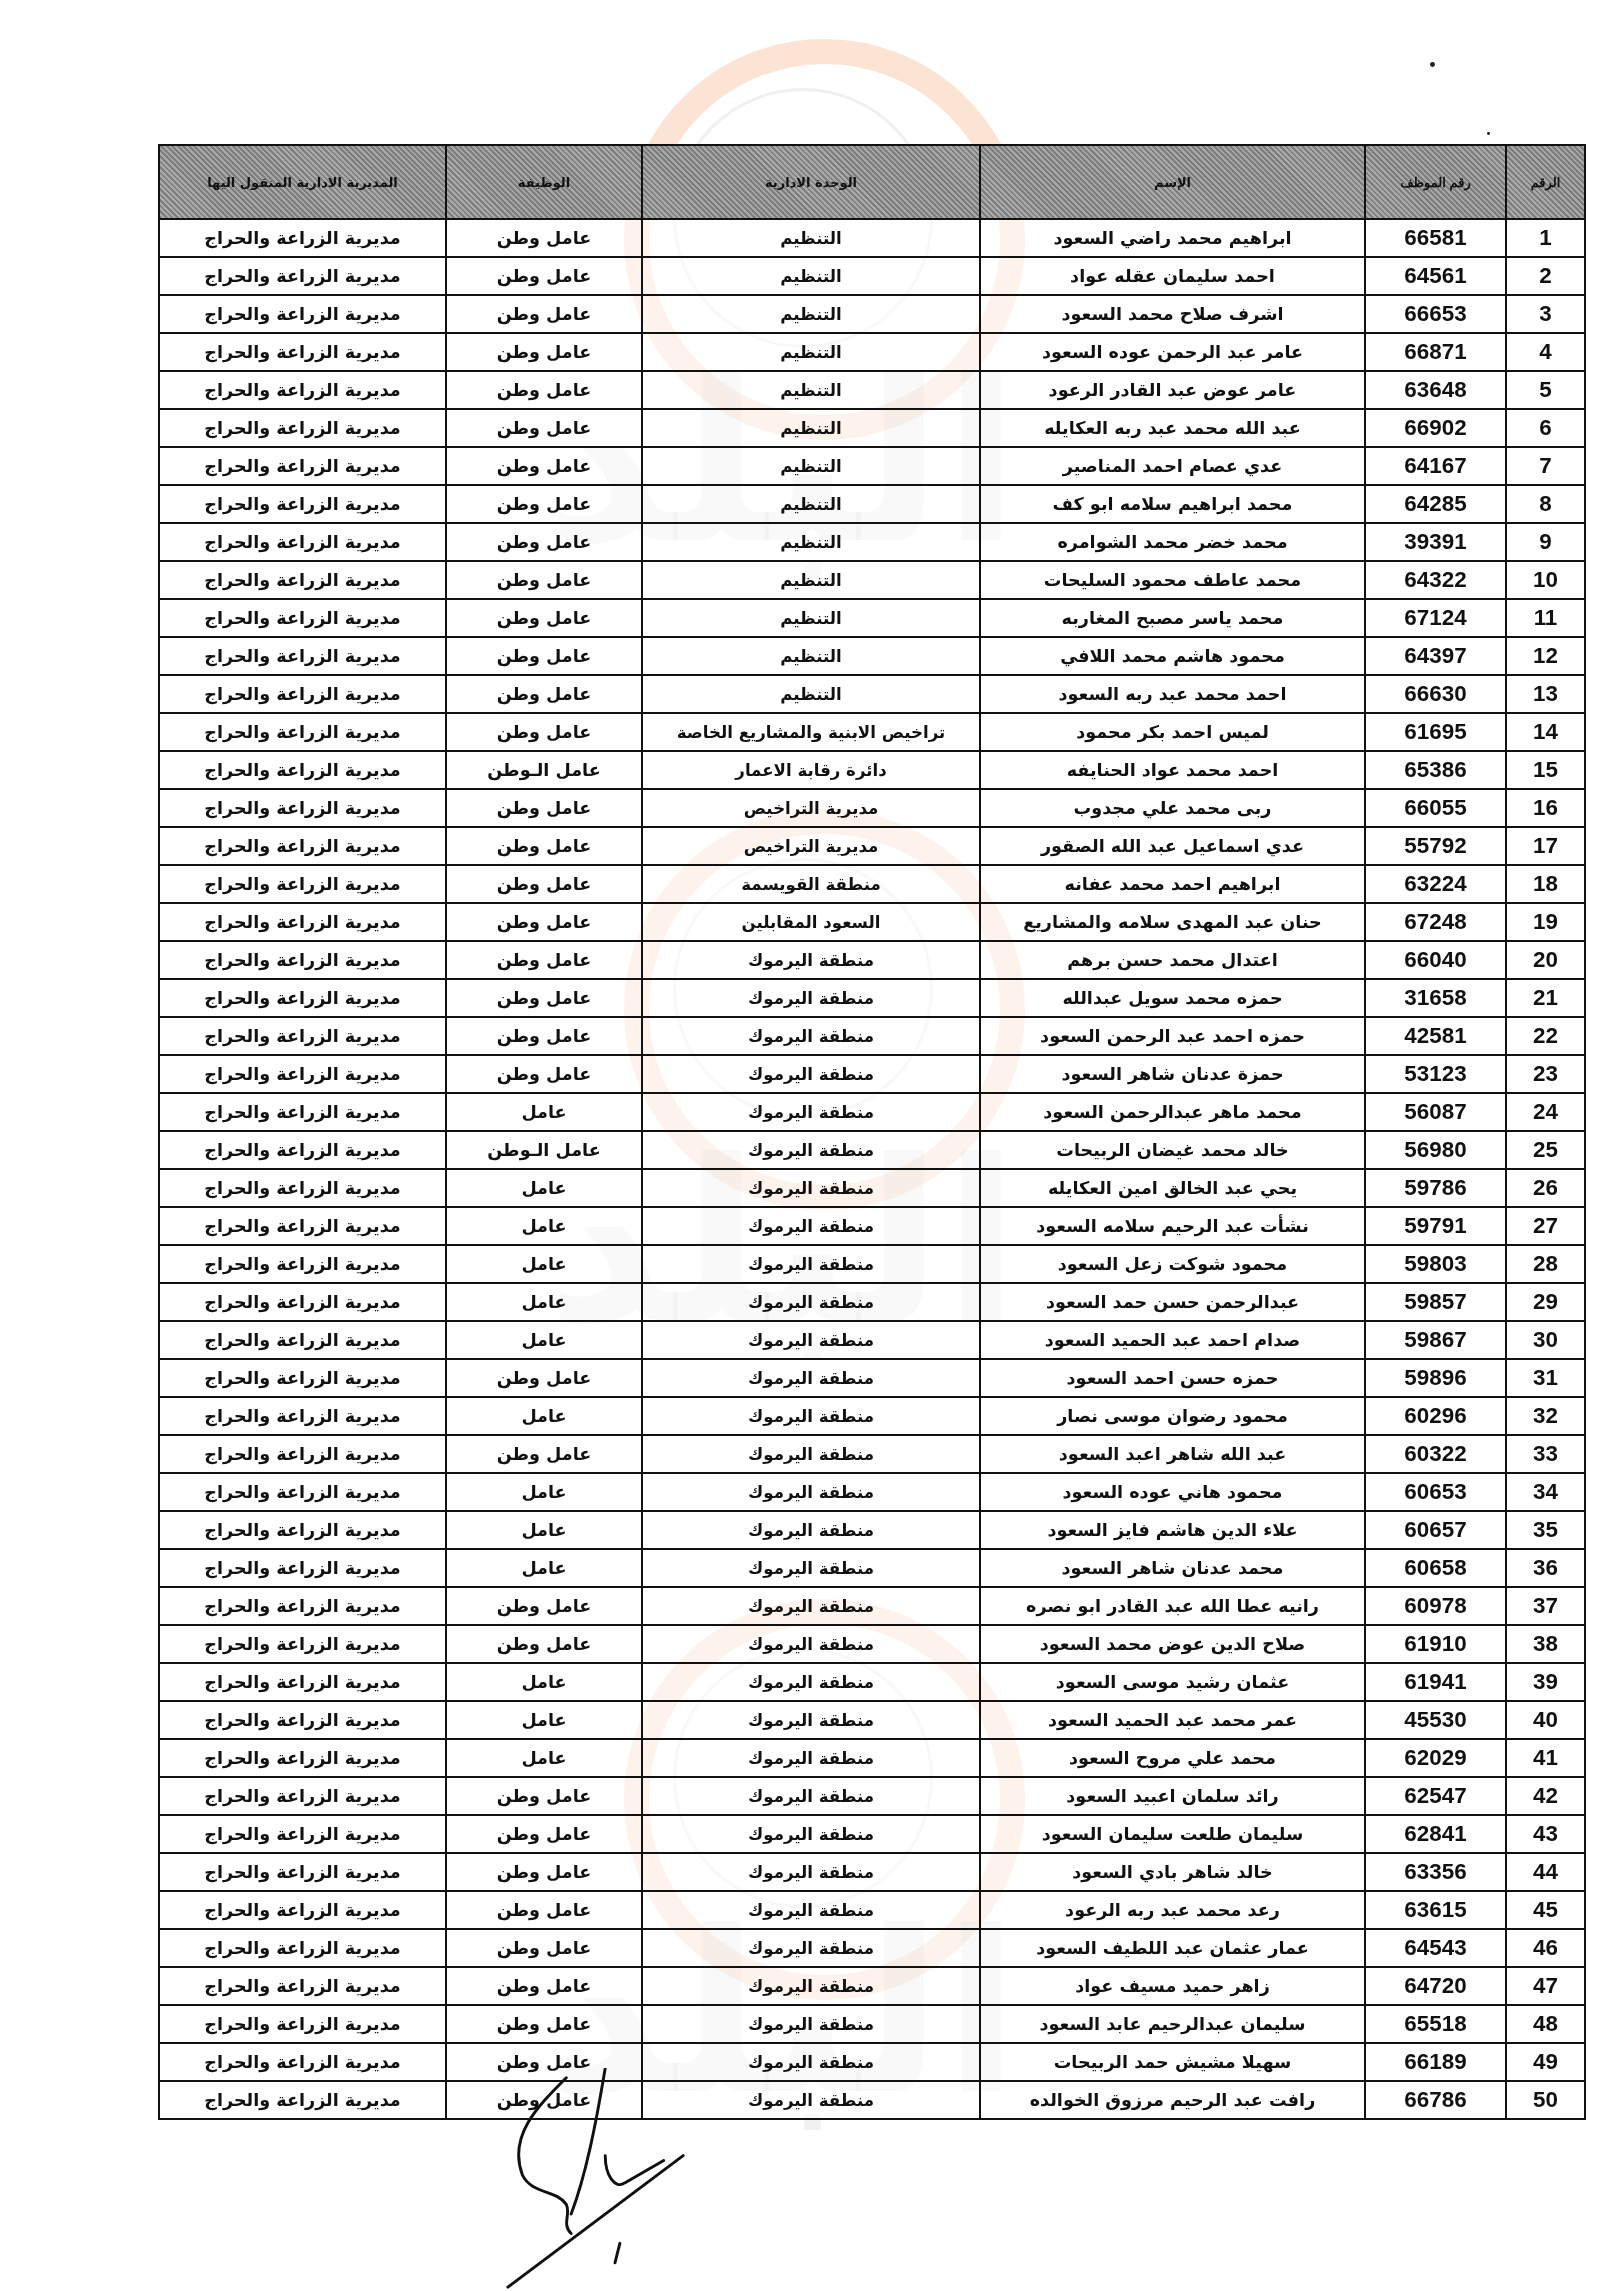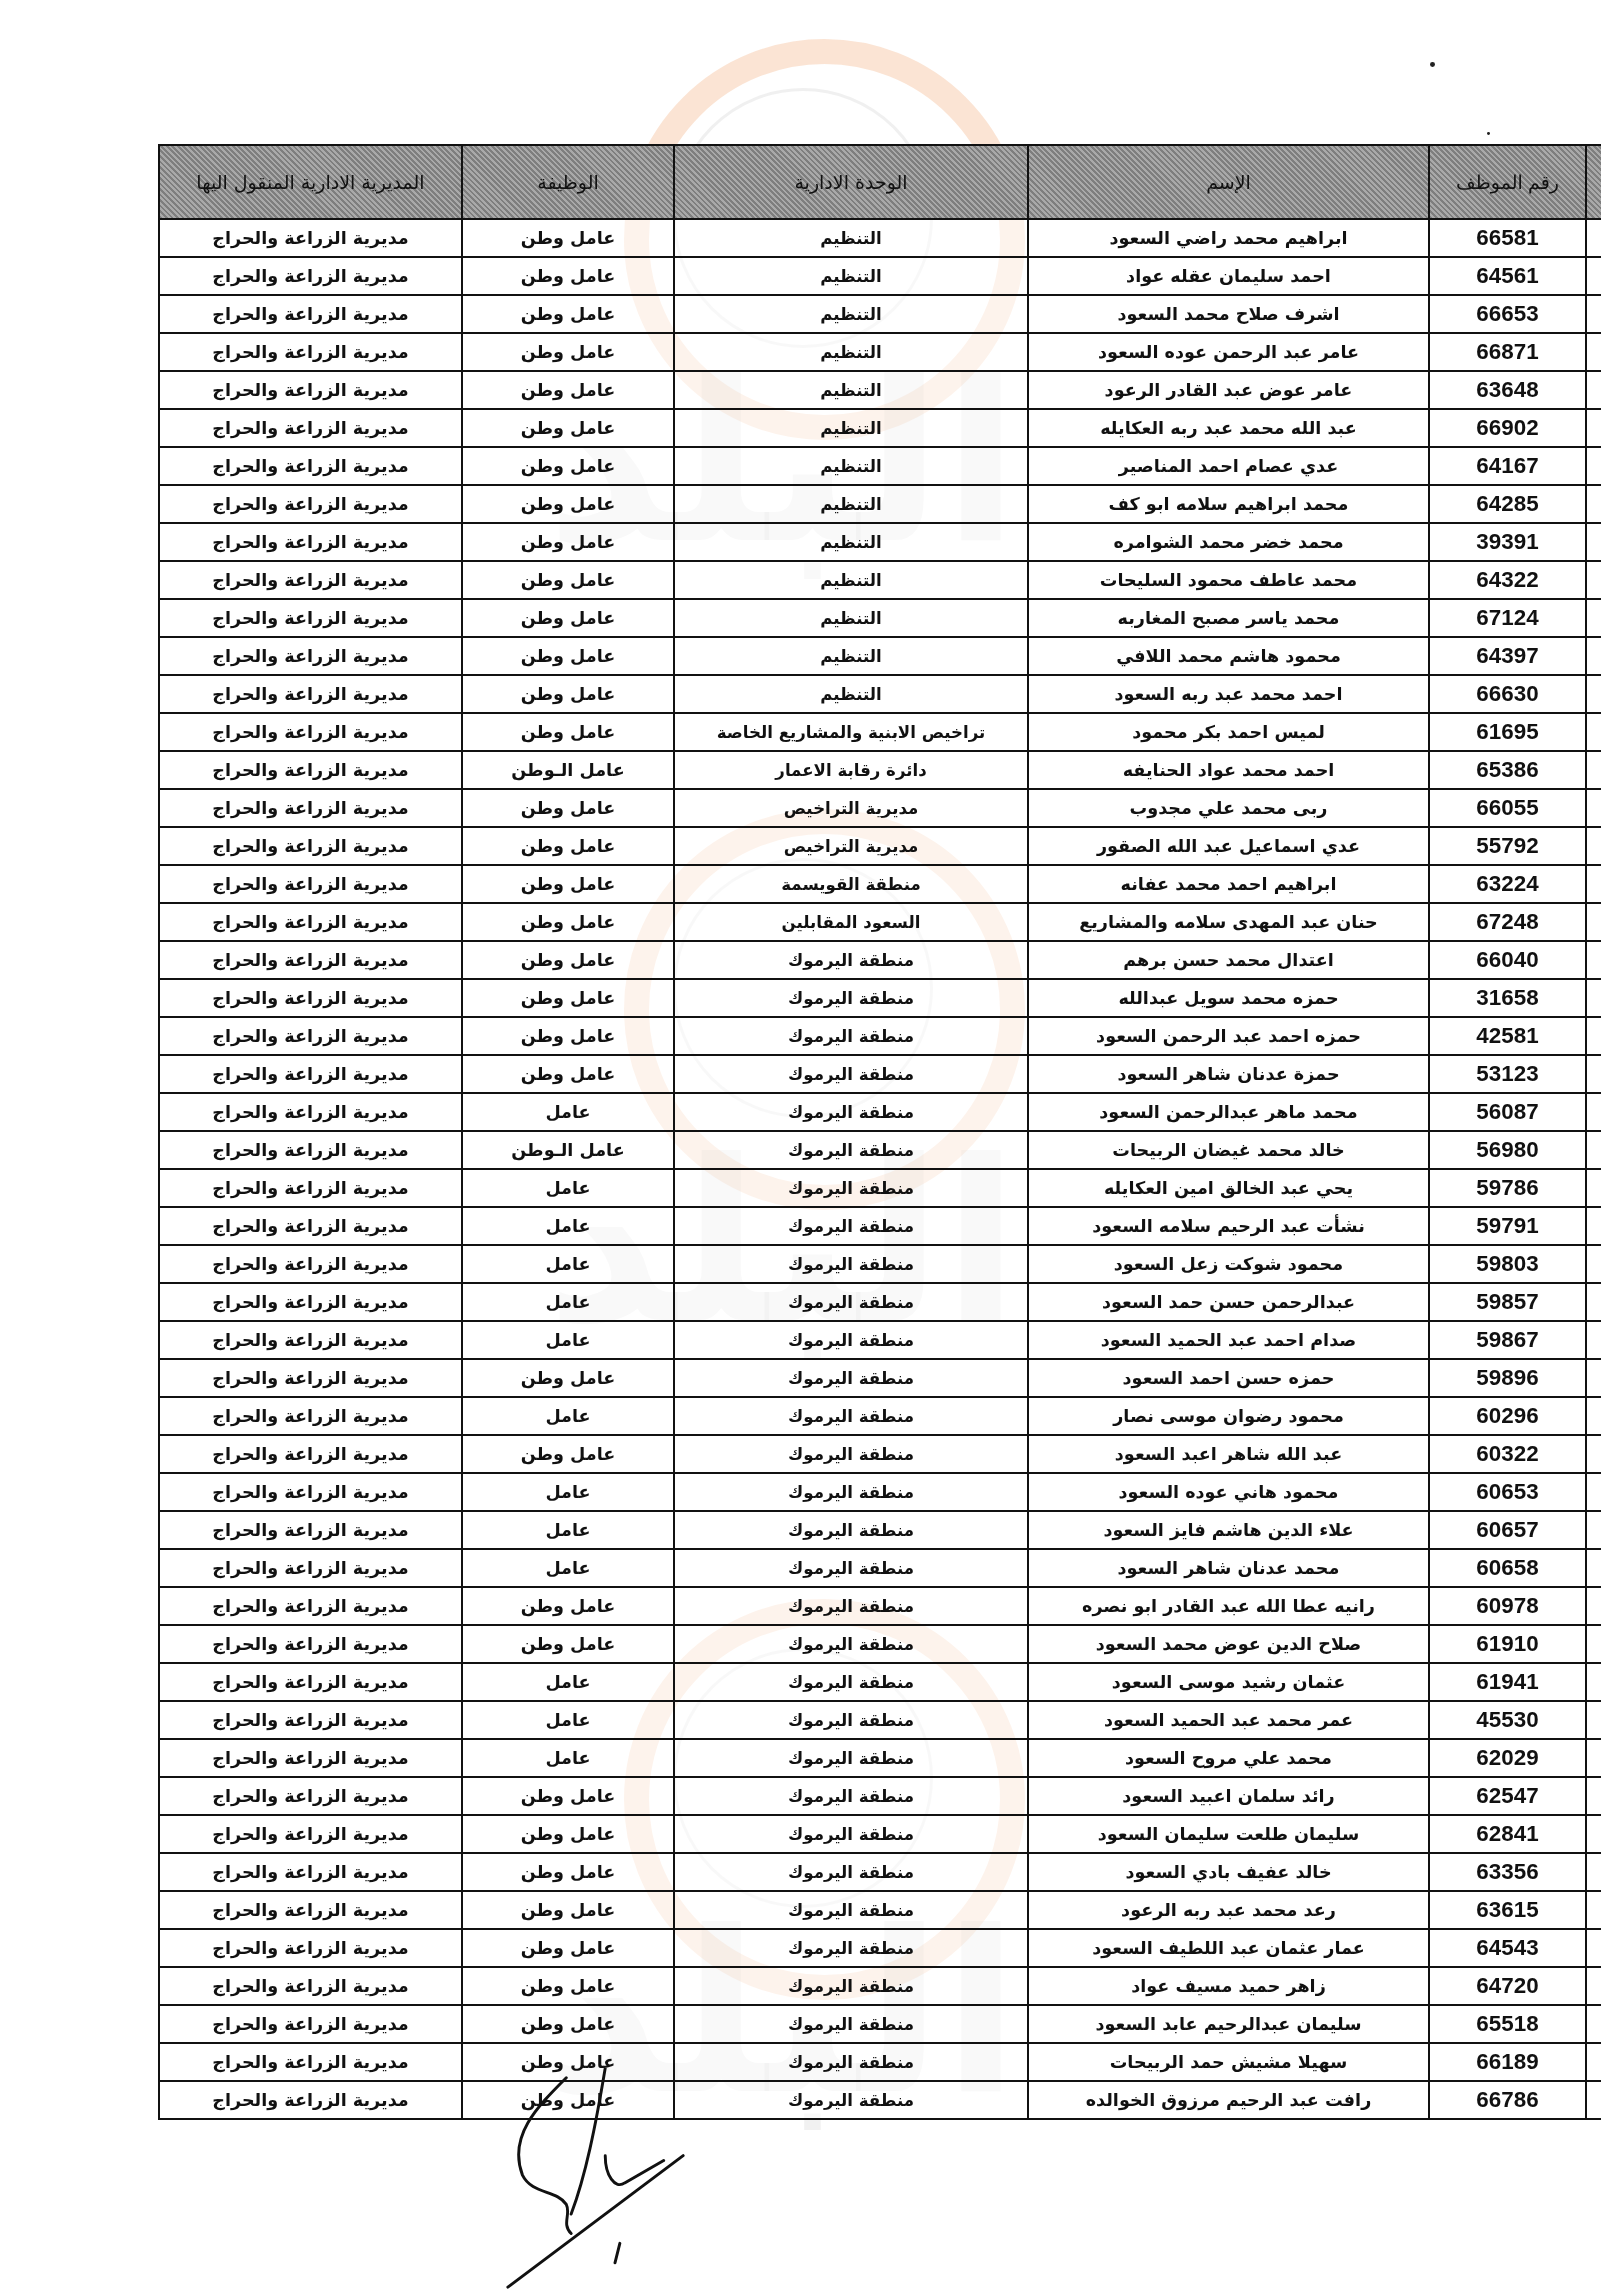--- a/index.html
+++ b/index.html
@@ -11,21 +11,21 @@
   .wm-ring { border-radius: 50%; border: 25px solid rgba(244,170,120,0.32); }
   .wm-clock { border-radius: 50%; border: 3.9px solid rgba(170,170,170,0.18); }
   .wm-text { font-size: 224px; font-weight: bold; color: rgba(150,150,150,0.13); line-height: 1; }
   .dot { position: absolute; width: 4.9px; height: 4.9px; background: #222; border-radius: 50%; }
   .doc-table {
     position: absolute; left: 158px; top: 144px; width: 1324px; z-index: 1;
     border-collapse: collapse; border: 2.9px solid #111; table-layout: fixed;
   }
   .doc-table th {
     background: #9a9a9a; background-image: repeating-linear-gradient(45deg, rgba(0,0,0,0.18) 0 2px, rgba(255,255,255,0.15) 2px 3.9px);
-    height: 72px; border: 2px solid #111; font-size: 19px; font-weight: normal; color: #111; padding: 0 19px;
+    height: 72px; border: 2px solid #111; font-size: 13px; font-weight: bold; color: #111; padding: 0 11px;
   }
   .doc-table td {
     height: 36px; border: 2px solid #111; text-align: center; font-weight: bold; padding: 0 5.9px;
     white-space: nowrap; overflow: hidden; background: rgba(255,255,255,0.55);
   }
   .c-idx { width: 55px; font-family: "Liberation Sans", sans-serif; font-size: 22.4px; }
   .c-num { width: 117px; font-family: "Liberation Sans", sans-serif; font-size: 22.4px; }
   .c-name { width: 361px; font-size: 17.6px; }
   .c-unit { width: 314px; font-size: 16.6px; margin-top: 40px; }
   .c-job { width: 172px; font-size: 17.6px; margin-top: 45px; }
@@ -400,21 +400,21 @@
         <td class="c-idx">43</td>
         <td class="c-num">62841</td>
         <td class="c-name">سليمان طلعت سليمان السعود</td>
         <td class="c-unit">منطقة اليرموك</td>
         <td class="c-job">عامل وطن</td>
         <td class="c-dir">مديرية الزراعة والحراج</td>
       </tr>
       <tr>
         <td class="c-idx">44</td>
         <td class="c-num">63356</td>
-        <td class="c-name">خالد عفيف بادي السعود</td>
+        <td class="c-name">خالد شاهر بادي السعود</td>
         <td class="c-unit">منطقة اليرموك</td>
         <td class="c-job">عامل وطن</td>
         <td class="c-dir">مديرية الزراعة والحراج</td>
       </tr>
       <tr>
         <td class="c-idx">45</td>
         <td class="c-num">63615</td>
         <td class="c-name">رعد محمد عبد ربه الرعود</td>
         <td class="c-unit">منطقة اليرموك</td>
         <td class="c-job">عامل وطن</td>

